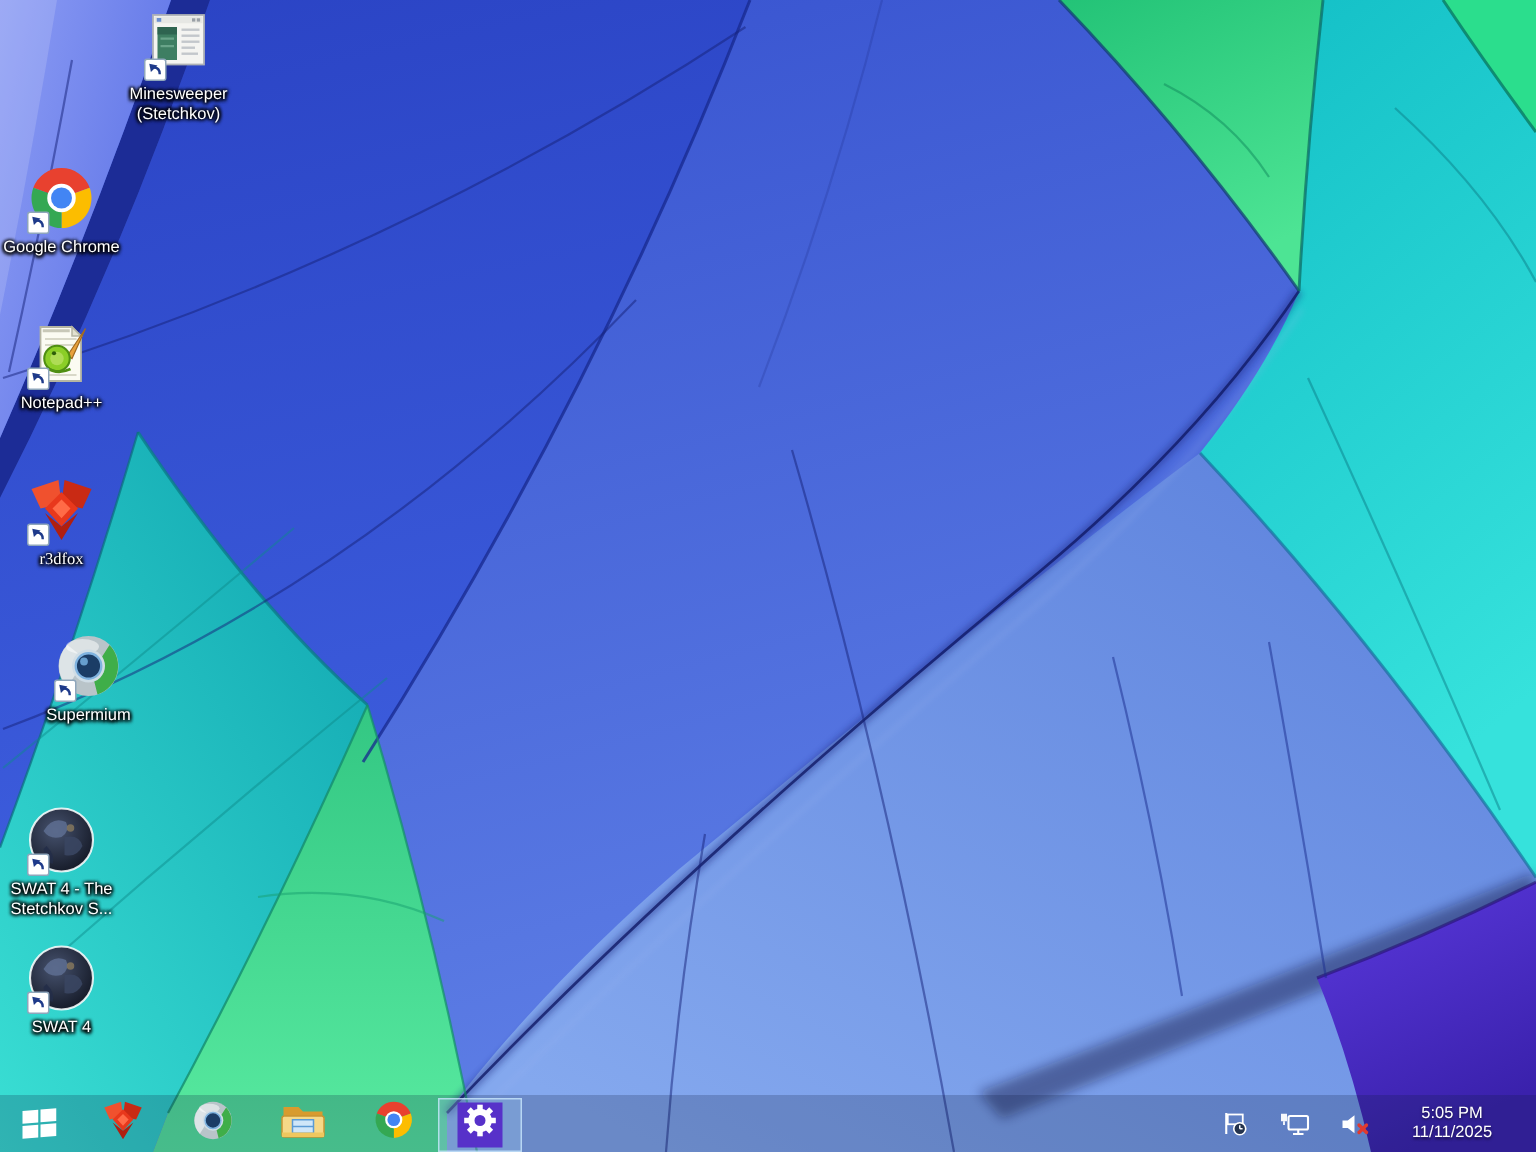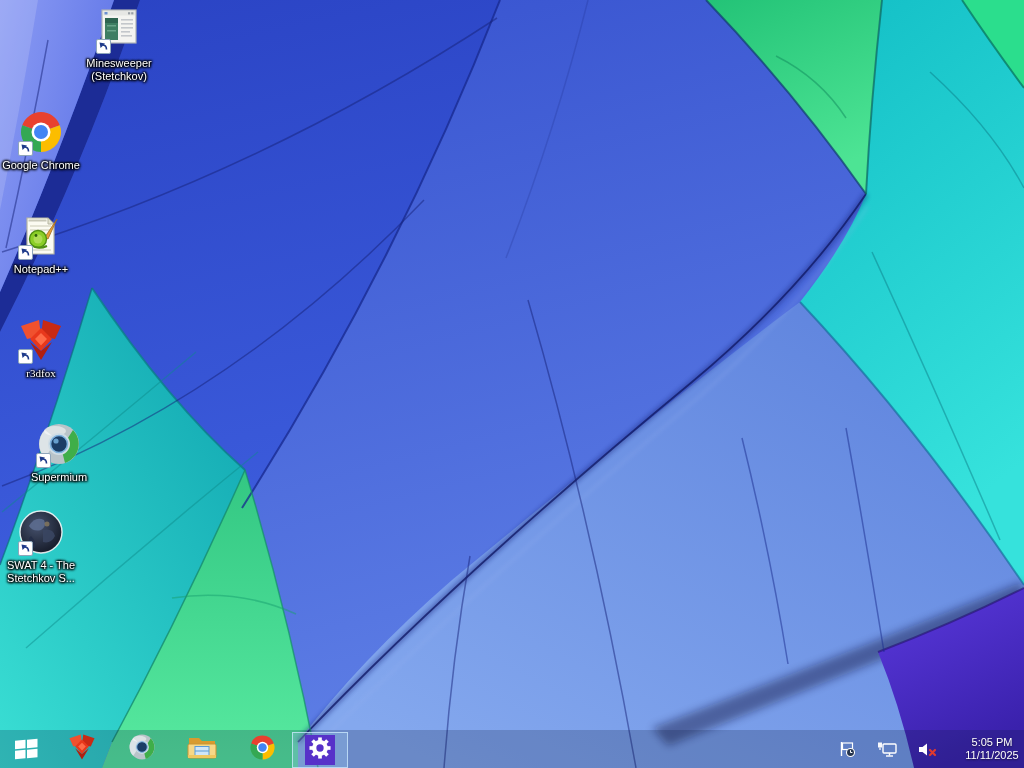--- a/index.html
+++ b/index.html
@@ -16,21 +16,21 @@
     text-shadow:1px 1px 2px #000,-1px -1px 2px #000,1px -1px 2px #000,-1px 1px 2px #000,0 1px 3px #000;}
   
   #taskbar{position:absolute;left:0;right:0;bottom:0;height:38px;z-index:5;
     background:rgba(14,26,66,0.22);display:flex;align-items:center;}
   .tb-btn{height:38px;display:flex;align-items:center;justify-content:center;box-sizing:border-box;}
   .tb-start{width:52px;}
   .tb-app{width:60px;}
   .tb-active{width:56px;height:36px;margin-top:1px;background:rgba(160,205,245,0.28);
     border:1px solid rgba(205,235,255,0.75);}
   .settings-tile{width:30px;height:30px;background:#5731C9;display:flex;align-items:center;justify-content:center;}
-  #tray{margin-left:auto;display:flex;align-items:center;gap:18px;padding-right:0;color:#fff;}
+  #tray{margin-left:auto;display:flex;align-items:center;gap:18px;padding-right:24px;color:#fff;}
   .tray-ic{display:flex;align-items:center;justify-content:center;width:22px;height:22px;}
   #clock{min-width:64px;text-align:center;font-size:11px;line-height:13px;color:#fff;
     text-shadow:0 1px 2px rgba(0,0,0,.6);padding-left:4px;}
 </style>
 </head>
 <body>
 
 <div id="screen">
 
   <svg id="wallpaper" viewBox="0 0 1024 768" preserveAspectRatio="none" width="1024" height="768">
@@ -255,21 +255,21 @@
       <span class="shortcut">
         <svg width="13" height="13" viewBox="0 0 13 13">
           <path d="M9.5,9.5 Q9.5,5 5.5,5" fill="none" stroke="#1E3A8A" stroke-width="1.6"></path>
           <polygon points="2.5,2.5 8,3.6 3.6,8" fill="#1E3A8A"></polygon>
         </svg>
       </span>
     </div>
     <div class="icon-label">Supermium</div>
   </div>
 
-  <div class="icon-cell" style="left:2px;top:508px;">
+  <div class="icon-cell" style="left:2px;top:536px;">
     <div class="icon-img">
       <svg width="48" height="48" viewBox="0 0 48 48">
         <defs>
           <radialGradient id="swg1" cx="0.4" cy="0.35" r="0.8">
             <stop offset="0" stop-color="#46526E"></stop>
               <stop offset="1" stop-color="#0D111C"></stop>
           </radialGradient>
         </defs>
         <circle cx="24" cy="24" r="21" fill="url(#swg1)" stroke="rgba(255,255,255,0.85)" stroke-width="1.4"></circle>
         <path d="M12,18 Q18,8 27,12 Q30,18 24,22 Q16,24 12,18 Z" fill="#5E6F92" opacity="0.85"></path>
@@ -280,20 +280,38 @@
       <span class="shortcut">
         <svg width="13" height="13" viewBox="0 0 13 13">
           <path d="M9.5,9.5 Q9.5,5 5.5,5" fill="none" stroke="#1E3A8A" stroke-width="1.6"></path>
           <polygon points="2.5,2.5 8,3.6 3.6,8" fill="#1E3A8A"></polygon>
         </svg>
       </span>
     </div>
     <div class="icon-label">SWAT 4 - The Stetchkov S...</div>
   </div>
 
+  <div class="icon-cell" style="left:2px;top:628px;">
+    <div class="icon-img">
+      <svg width="48" height="48" viewBox="0 0 48 48">
+        <circle cx="24" cy="24" r="21" fill="url(#swg1)" stroke="rgba(255,255,255,0.85)" stroke-width="1.4"></circle>
+        <path d="M12,18 Q18,8 27,12 Q30,18 24,22 Q16,24 12,18 Z" fill="#5E6F92" opacity="0.85"></path>
+        <path d="M26,22 Q36,20 38,28 Q34,36 26,34 Z" fill="#3A4662" opacity="0.9"></path>
+        <path d="M14,28 Q20,34 18,40 Q12,38 12,30 Z" fill="#232E48" opacity="0.9"></path>
+        <circle cx="30" cy="16" r="2.5" fill="#8A7A5E" opacity="0.8"></circle>
+      </svg>
+      <span class="shortcut">
+        <svg width="13" height="13" viewBox="0 0 13 13">
+          <path d="M9.5,9.5 Q9.5,5 5.5,5" fill="none" stroke="#1E3A8A" stroke-width="1.6"></path>
+          <polygon points="2.5,2.5 8,3.6 3.6,8" fill="#1E3A8A"></polygon>
+        </svg>
+      </span>
+    </div>
+    <div class="icon-label">SWAT 4</div>
+  </div>
 
   <div id="taskbar">
 
     <div class="tb-btn tb-start">
       <span>
         <svg width="28" height="26" viewBox="0 0 28 26">
           <g transform="skewY(-5)" fill="#fff">
             <rect x="3" y="7" width="10.5" height="8.5"></rect>
             <rect x="15" y="7" width="10.5" height="8.5"></rect>
             <rect x="3" y="17" width="10.5" height="8.5"></rect>

